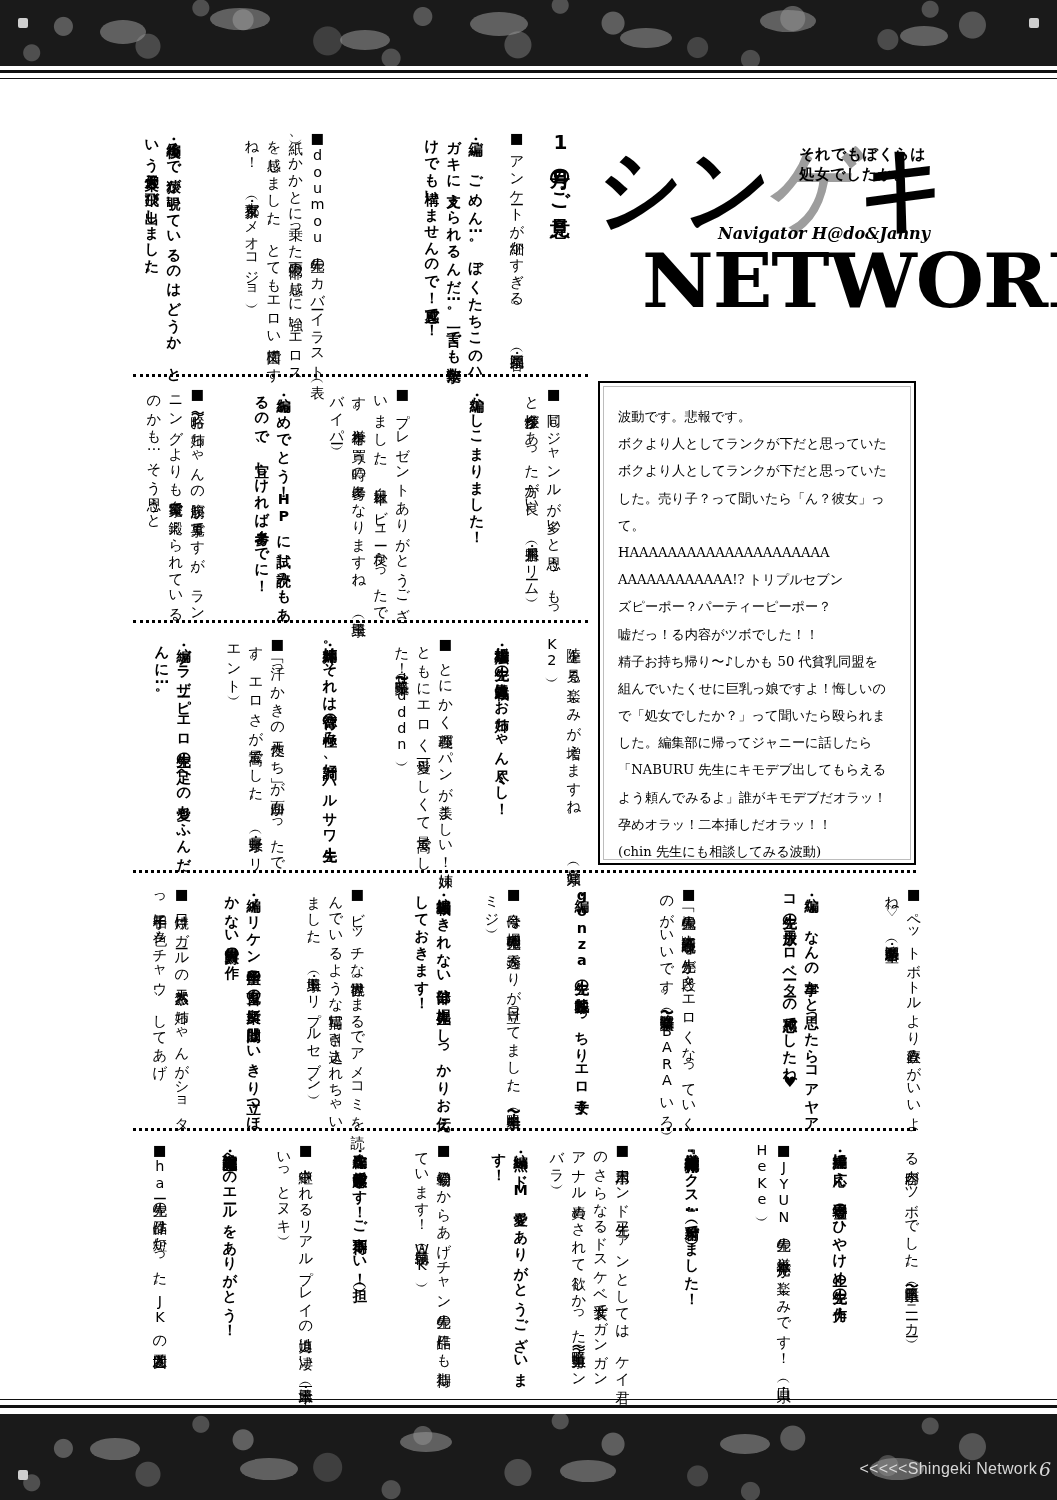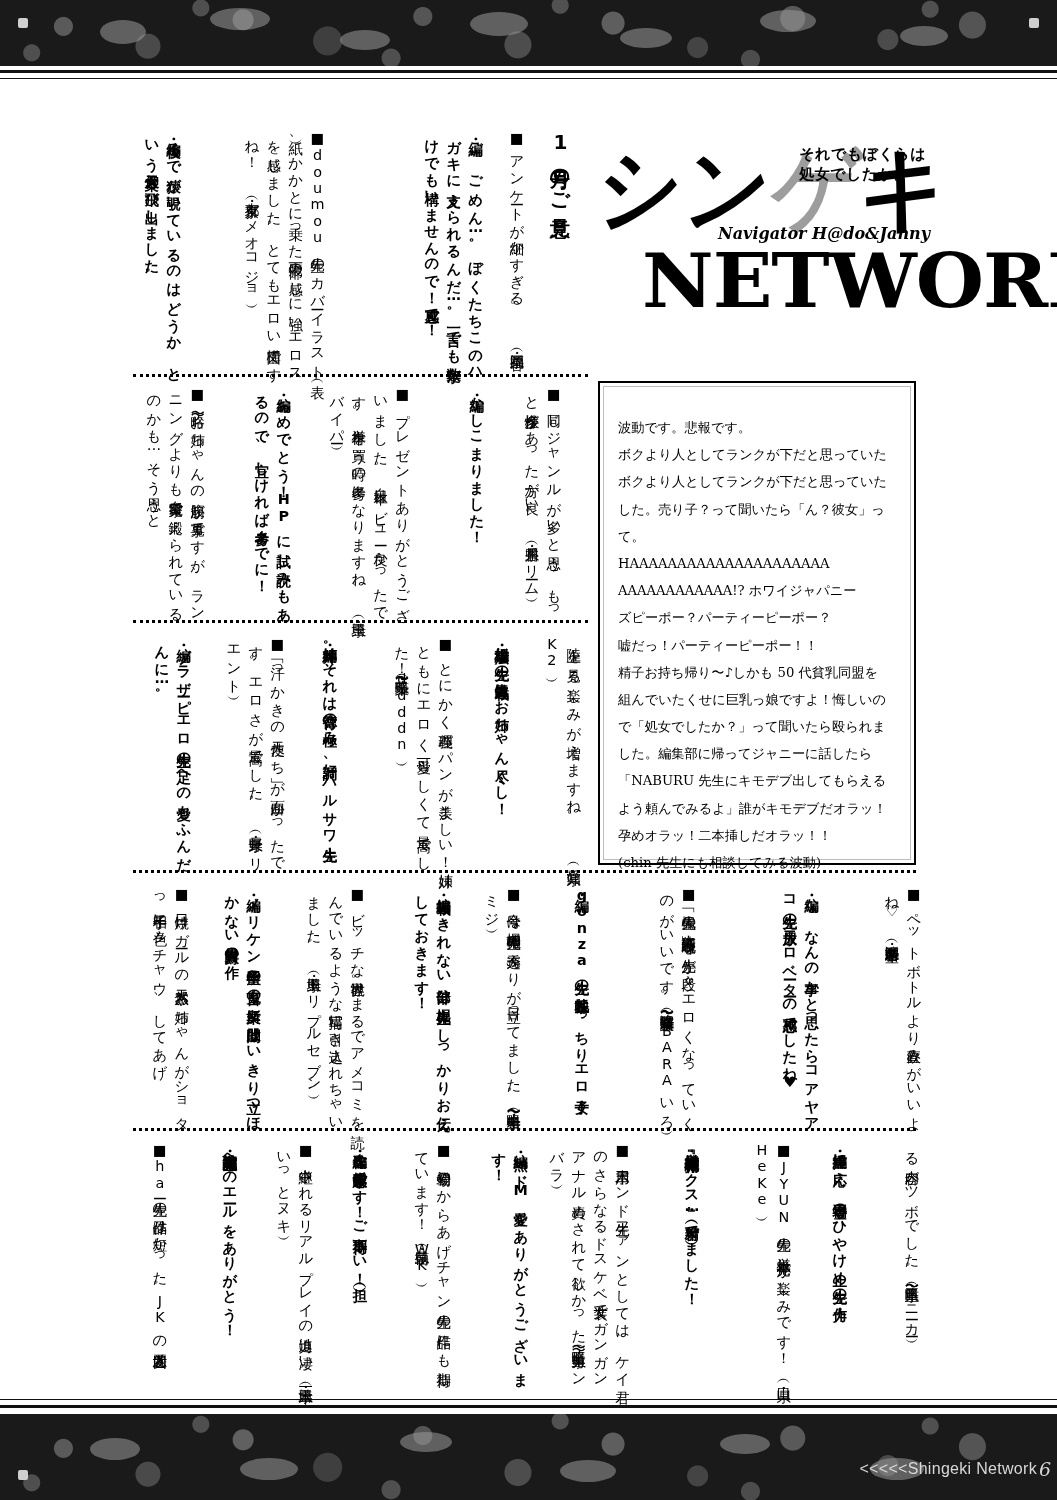--- a/index.html
+++ b/index.html
@@ -117,21 +117,21 @@
     position:absolute;left:598px;top:381px;width:318px;height:484px;
     border:2px solid #000;
     background:#fff;
     box-sizing:border-box;
     padding:3px;
   }
   .framebox .inner{
     width:100%;height:100%;
     border:1px solid #bdbdbd;
     box-sizing:border-box;
-    padding:27px 14px 10px 14px;
+    padding:16px 14px 10px 14px;
     font-family:"DejaVu Serif","Liberation Serif",serif;
     font-size:13.2px;
     line-height:2.06;
     color:#000;
   }
   .framebox .inner p{margin:0;}
 
   
   .footer{
     position:absolute;right:20px;bottom:22px;
@@ -193,23 +193,23 @@
     <div class="logo-nav">Navigator H@do&amp;Janny</div>
   </div>
 
   <div class="framebox">
     <div class="inner">
       <p>波動です。悲報です。</p>
       <p>ボクより人としてランクが下だと思っていた</p>
       <p>ボクより人としてランクが下だと思っていた</p>
       <p>した。売り子？って聞いたら「ん？彼女」って。</p>
       <p>HAAAAAAAAAAAAAAAAAAAAA</p>
-      <p>AAAAAAAAAAAA!? ホワイジャパニー</p>
+      <p>AAAAAAAAAAAA!? トリプルセブン</p>
       <p>ズピーポー？パーティーピーポー？</p>
-      <p>嘘だっ！パーティーピーポー！！</p>
+      <p>嘘だっ！る内容がツボでした！！</p>
       <p>精子お持ち帰り〜♪しかも 50 代貧乳同盟を</p>
       <p>組んでいたくせに巨乳っ娘ですよ！悔しいの</p>
       <p>で「処女でしたか？」って聞いたら殴られま</p>
       <p>した。編集部に帰ってジャニーに話したら</p>
       <p>「NABURU 先生にキモデブ出してもらえる</p>
       <p>よう頼んでみるよ」誰がキモデブだオラッ！</p>
       <p>孕めオラッ！二本挿しだオラッ！！</p>
       <p>(chin 先生にも相談してみる波動)</p>
     </div>
   </div>

